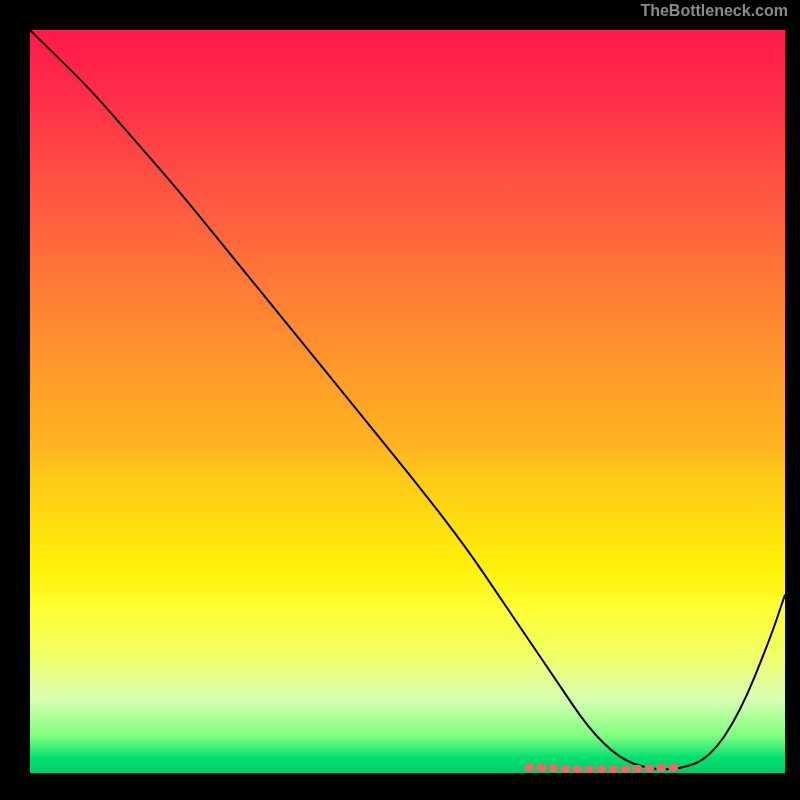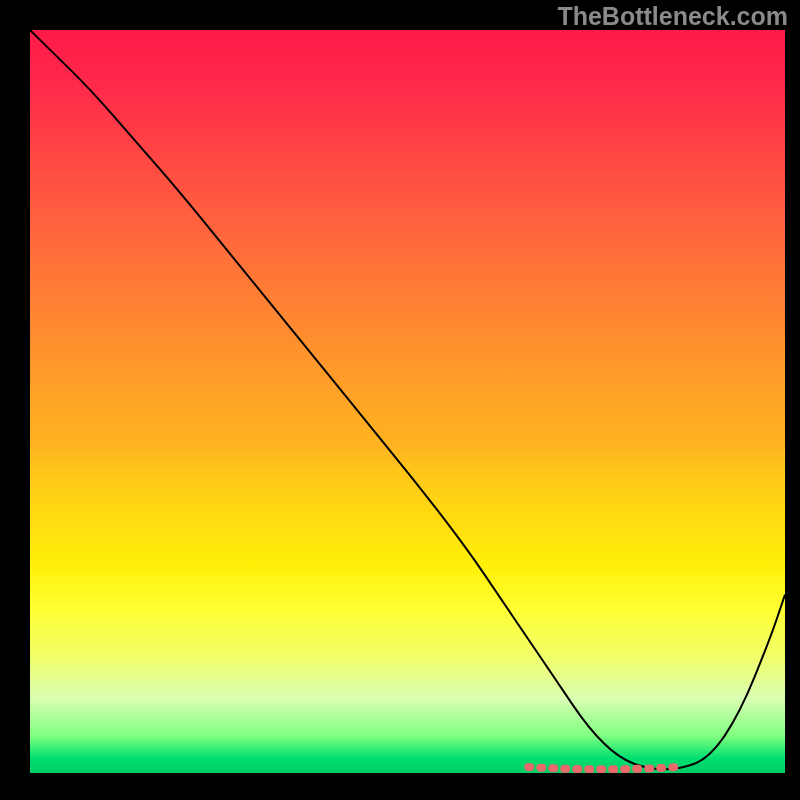--- a/index.html
+++ b/index.html
@@ -9,21 +9,21 @@
     background: #000;
     position: relative;
     font-family: Arial, sans-serif;
     overflow: hidden;
   }
   .watermark {
     position: absolute;
     top: 2px;
     right: 12px;
     color: #8a8a8a;
-    font-size: 25px;
+    font-size: 16px;
     font-weight: bold;
     z-index: 10;
   }
   .plot-area {
     position: absolute;
     left: 30px;
     top: 30px;
     width: 755px;
     height: 743px;
   }

